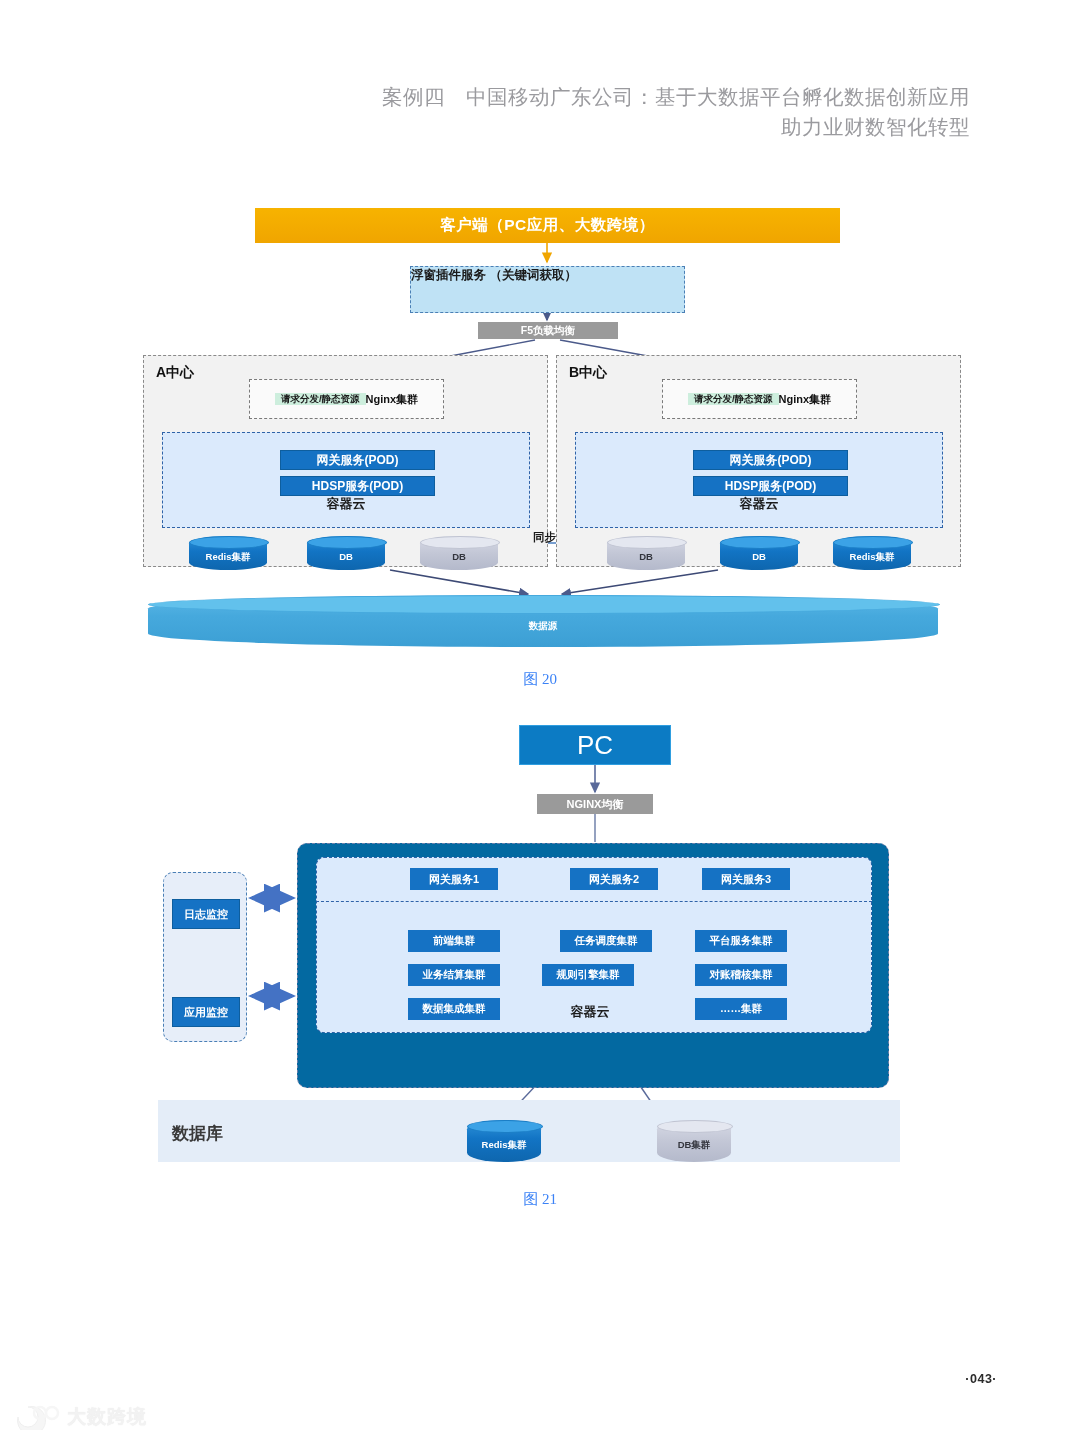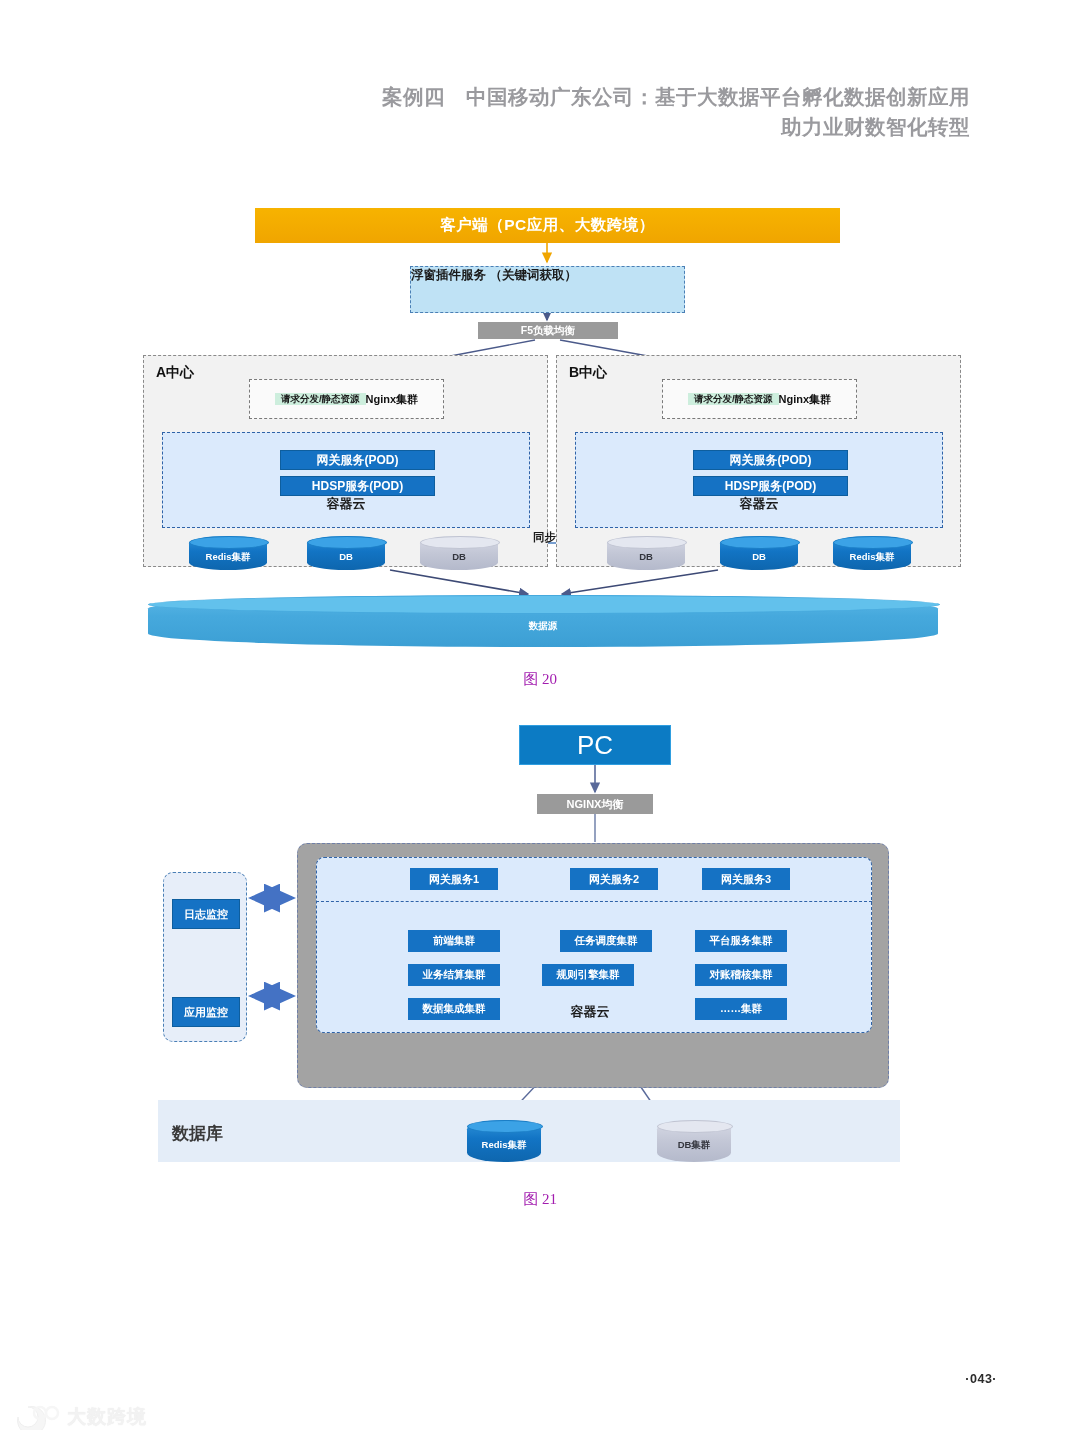--- a/index.html
+++ b/index.html
@@ -10,31 +10,31 @@
     font-family:"Liberation Sans", "DejaVu Sans", sans-serif;
     position:relative; overflow:hidden;
   }
 
   
   .page-title {
     position:absolute; left:0; top:82px; width:1080px;
     padding-right:110px;
     text-align:right;
     color:#9a9a9e;
-    font-size:20.5px; font-weight:bold;
+    font-size:20.5px; font-weight:normal;
     line-height:30px;
     letter-spacing:0.5px;
   }
   .page-title .line1 { display:block; }
   .page-title .line2 { display:block; }
 
   
   .fig-caption {
     position:absolute; width:1080px; text-align:center;
-    color:#a21caf; font-size:15px;
+    color:#3b82f6; font-size:15px;
     font-family:"Liberation Serif","DejaVu Serif",serif;
   }
   .box { position:absolute; display:flex; align-items:center; justify-content:center; text-align:center; }
 
   
   #fig20 { position:absolute; left:0; top:170px; width:1080px; height:500px; }
 
   .client-bar {
     position:absolute; left:255px; top:38px; width:585px; height:35px;
     background:linear-gradient(180deg,#f7b300 0%, #f0a500 100%);
@@ -155,21 +155,21 @@
   }
   .mon-btn {
     position:absolute; left:8px; width:68px; height:30px;
     background:#1572c4; color:#ffffff; font-size:11px; font-weight:bold;
     display:flex; align-items:center; justify-content:center;
     border:1px solid #0e5e9e;
   }
 
   .outer-cloud {
     position:absolute; left:297px; top:143px; width:592px; height:245px;
-    border:1.4px dashed #6f7fa8; background:#a3a3a3; border-radius:10px;
+    border:1.4px dashed #6f7fa8; background:#0369a1; border-radius:10px;
   }
   .inner-cloud {
     position:absolute; left:18px; top:13px; width:556px; height:176px;
     border:1.5px dashed #2f63a8; background:#dbeafc; border-radius:8px;
   }
   .gw-divider {
     position:absolute; left:18px; top:57px; width:556px; height:0;
     border-top:1.5px dashed #2f63a8;
   }
   .gw-btn {

